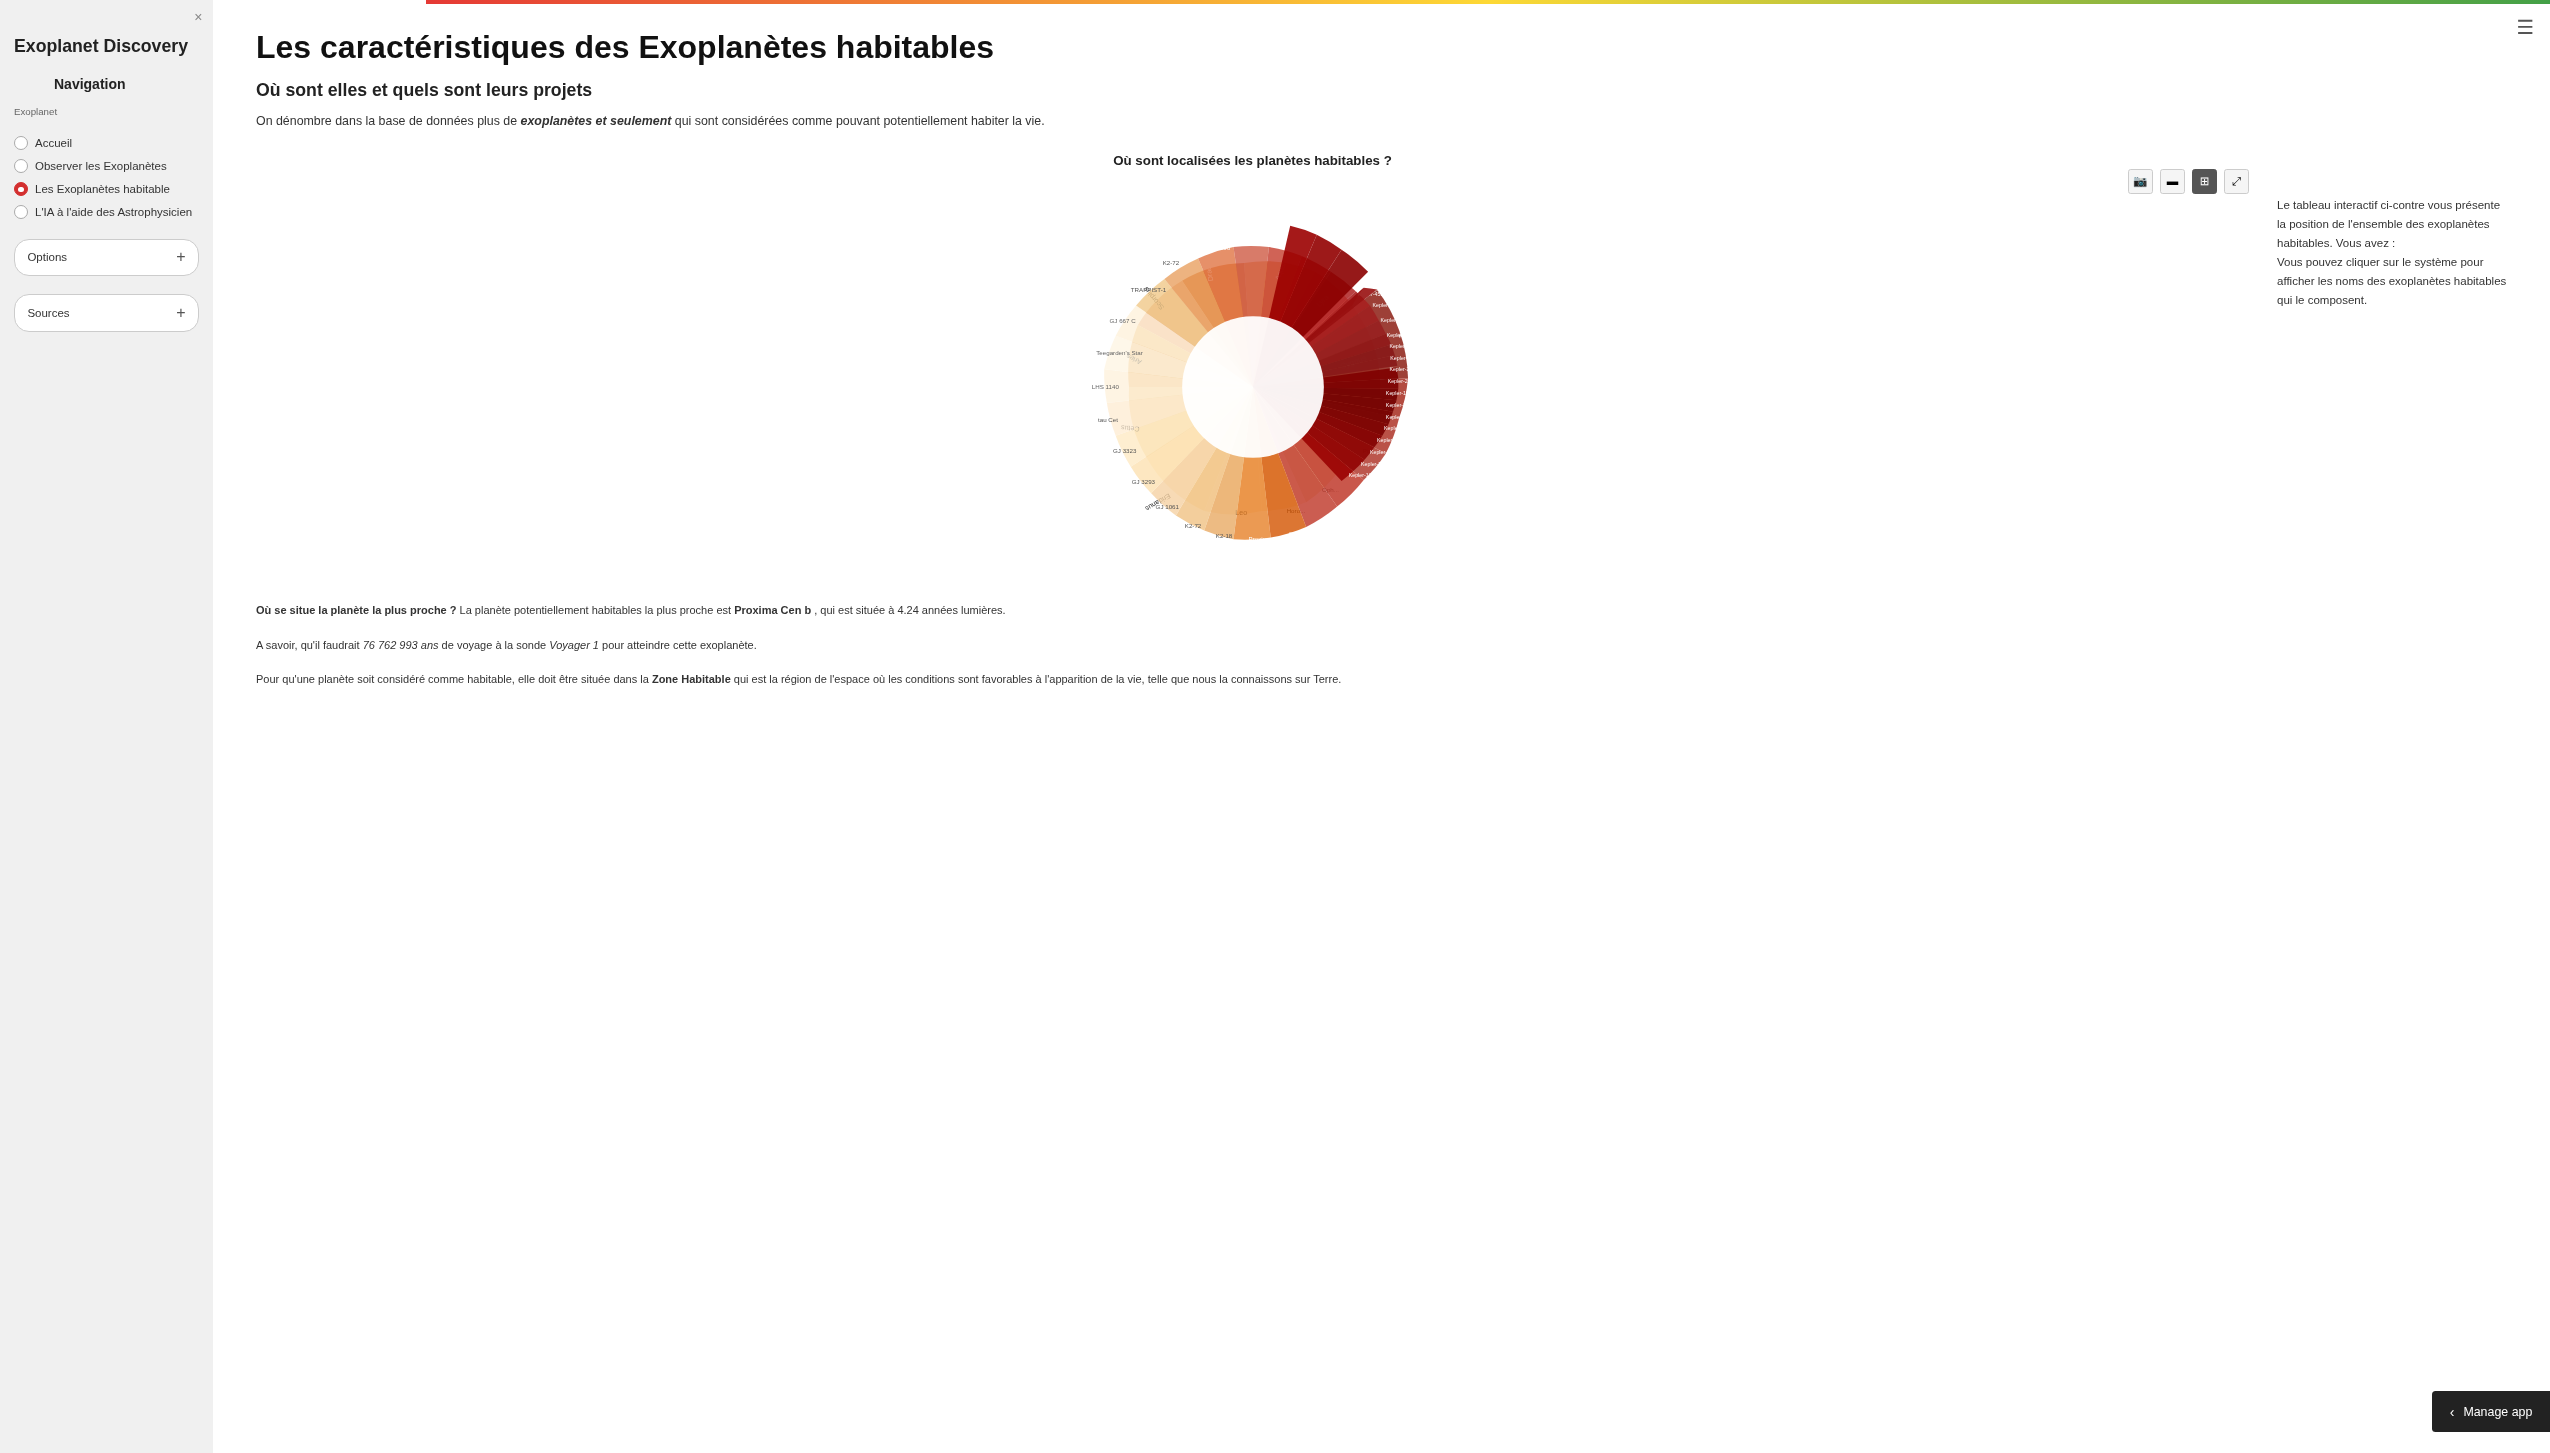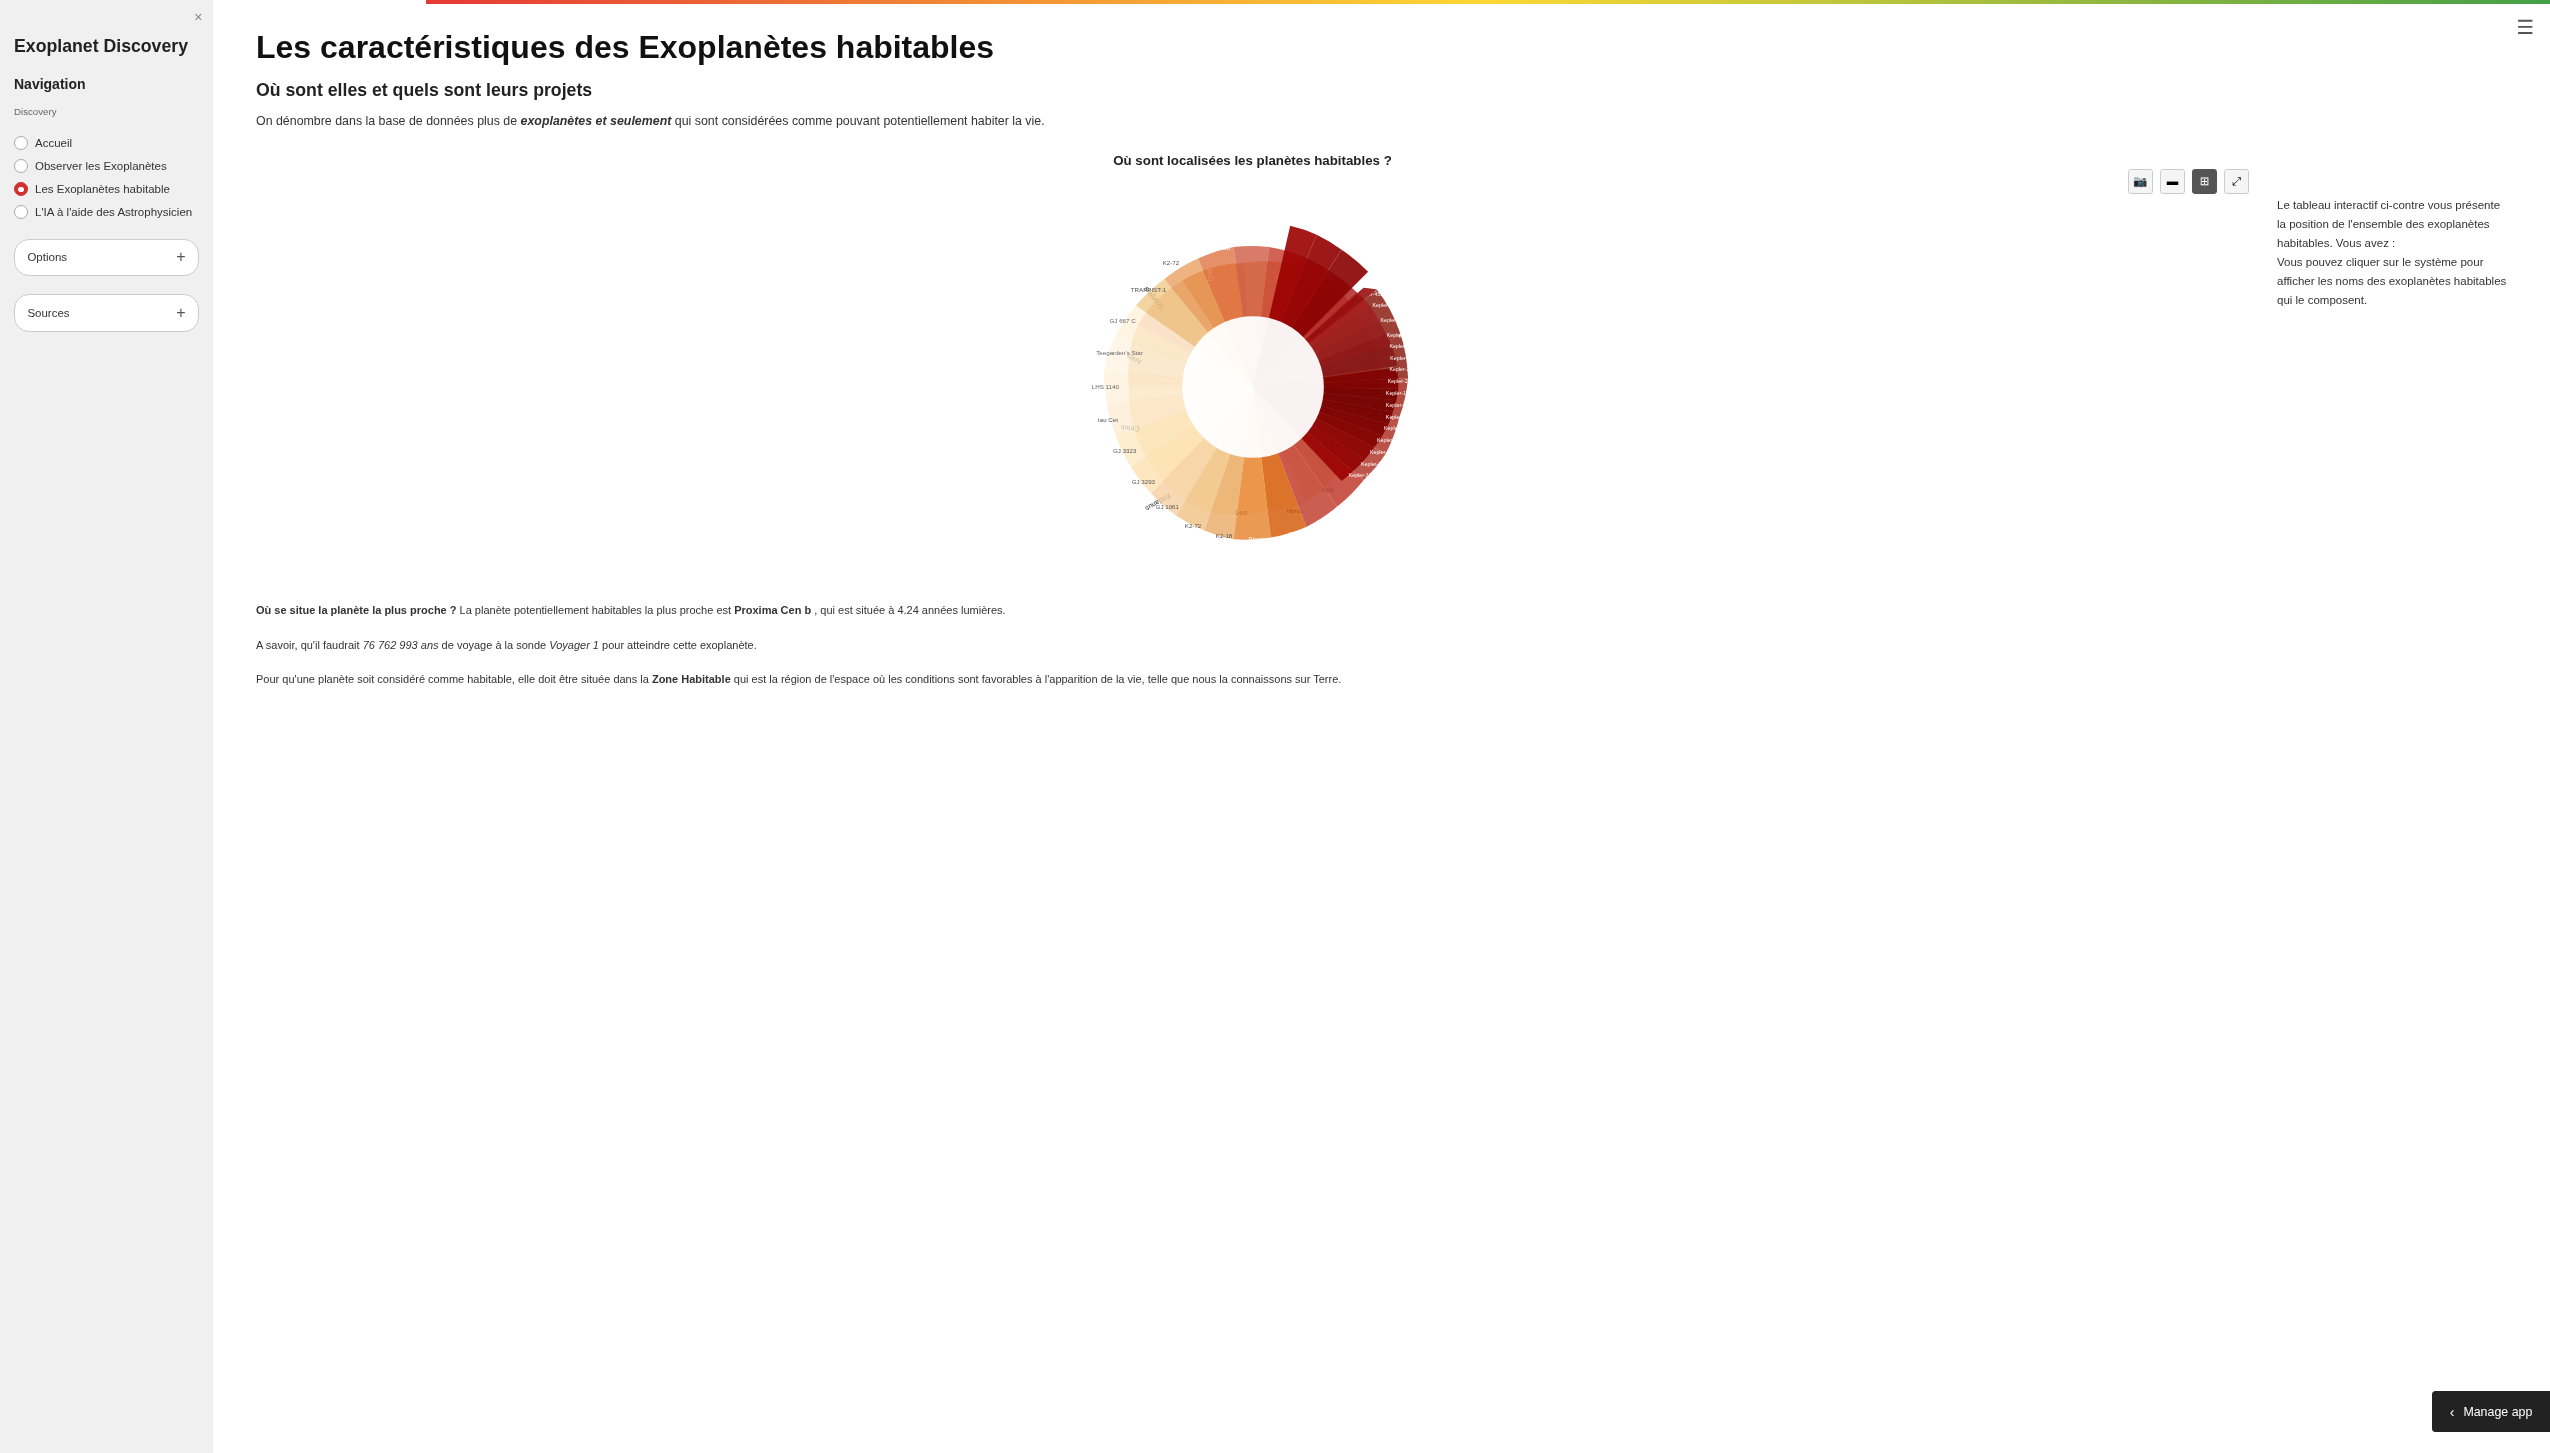--- a/index.html
+++ b/index.html
@@ -32,20 +32,21 @@
       font-weight: bold;
       color: #222;
       margin-top: 17.7px;
       line-height: 1.3;
     }
     #sidebar .nav-section-title {
       font-size: 14px;
       font-weight: bold;
       color: #222;
       margin-top: 7px;
+      margin-left: 40px;
     }
     #sidebar .categories-label {
       font-size: 9.7px;
       color: #666;
       margin-top: 3.5px;
     }
     .nav-item {
       display: flex;
       align-items: center;
       gap: 7px;
@@ -246,21 +247,21 @@
       background: linear-gradient(to right, #e53935, #fdd835, #43a047);
     }
   </style>
 </head>
 <body>
 
 <div id="sidebar">
   <button class="close-btn">×</button>
   <div class="app-title">Exoplanet Discovery</div>
   <div class="nav-section-title">Navigation</div>
-  <div class="categories-label">Discovery</div>
+  <div class="categories-label">Exoplanet</div>
   <div class="nav-items-list">
     <div class="nav-item">
       <div class="nav-radio"></div>
       <span>Accueil</span>
     </div>
     <div class="nav-item">
       <div class="nav-radio"></div>
       <span>Observer les Exoplanètes</span>
     </div>
     <div class="nav-item">

